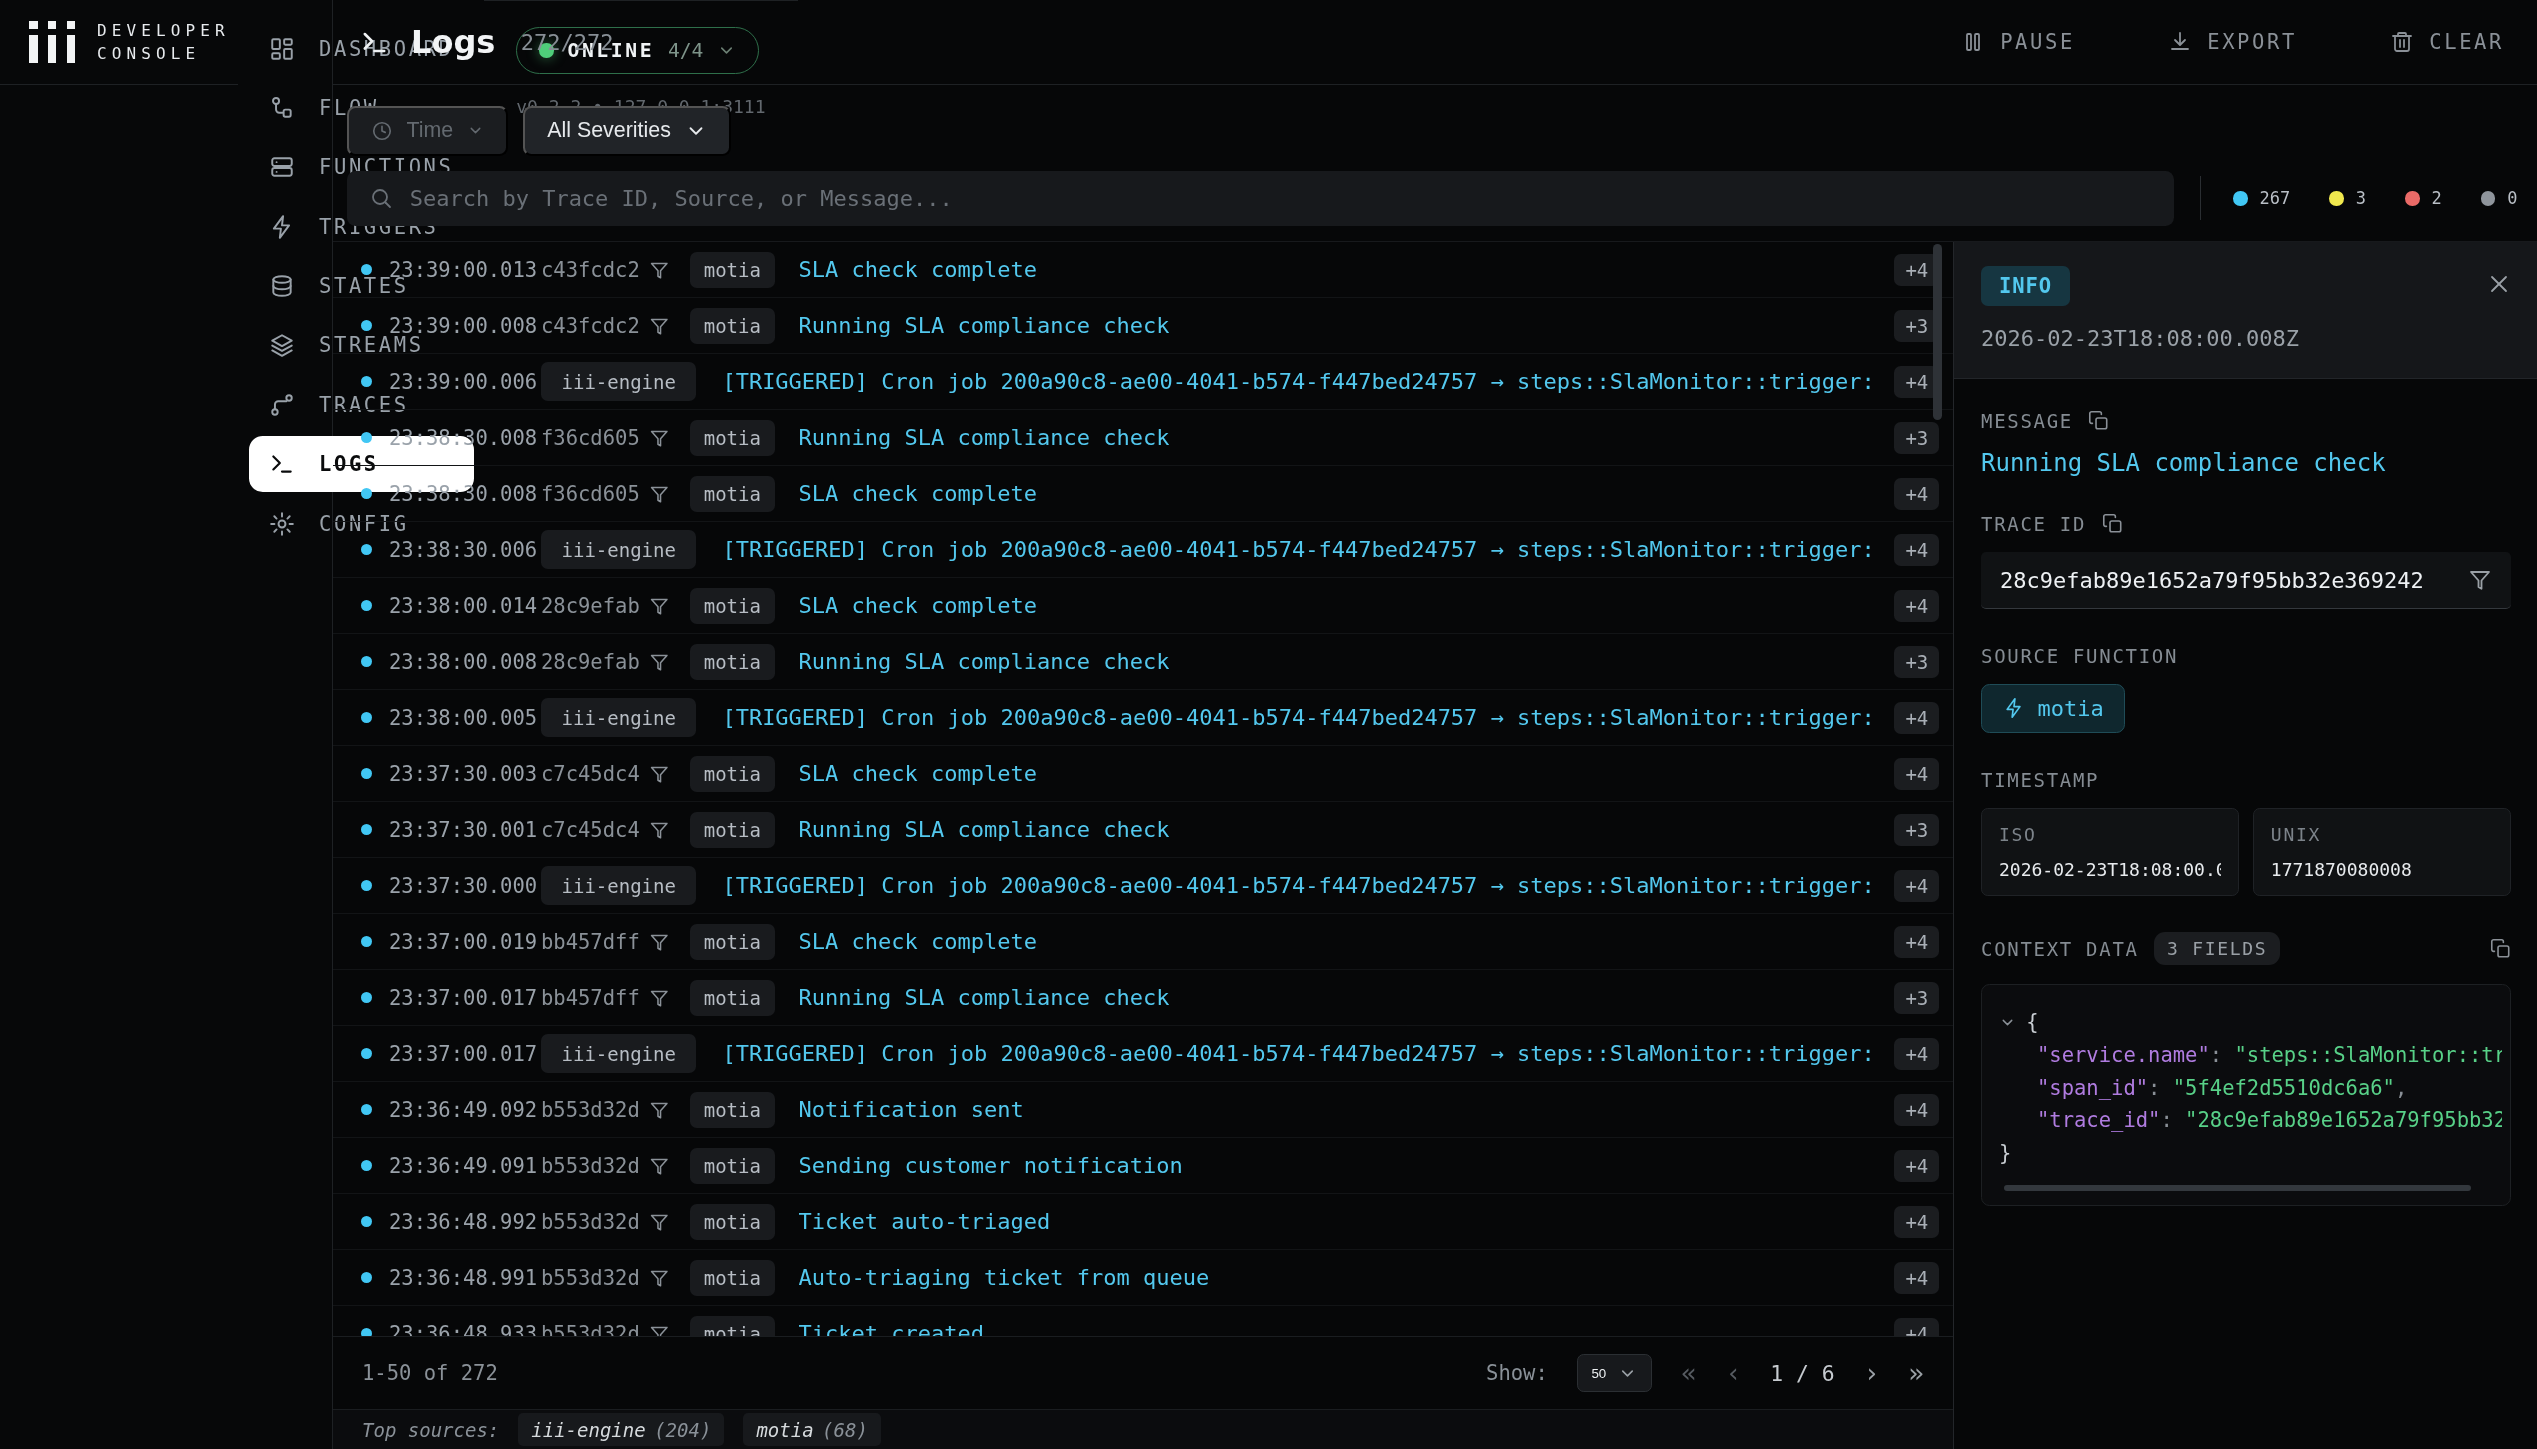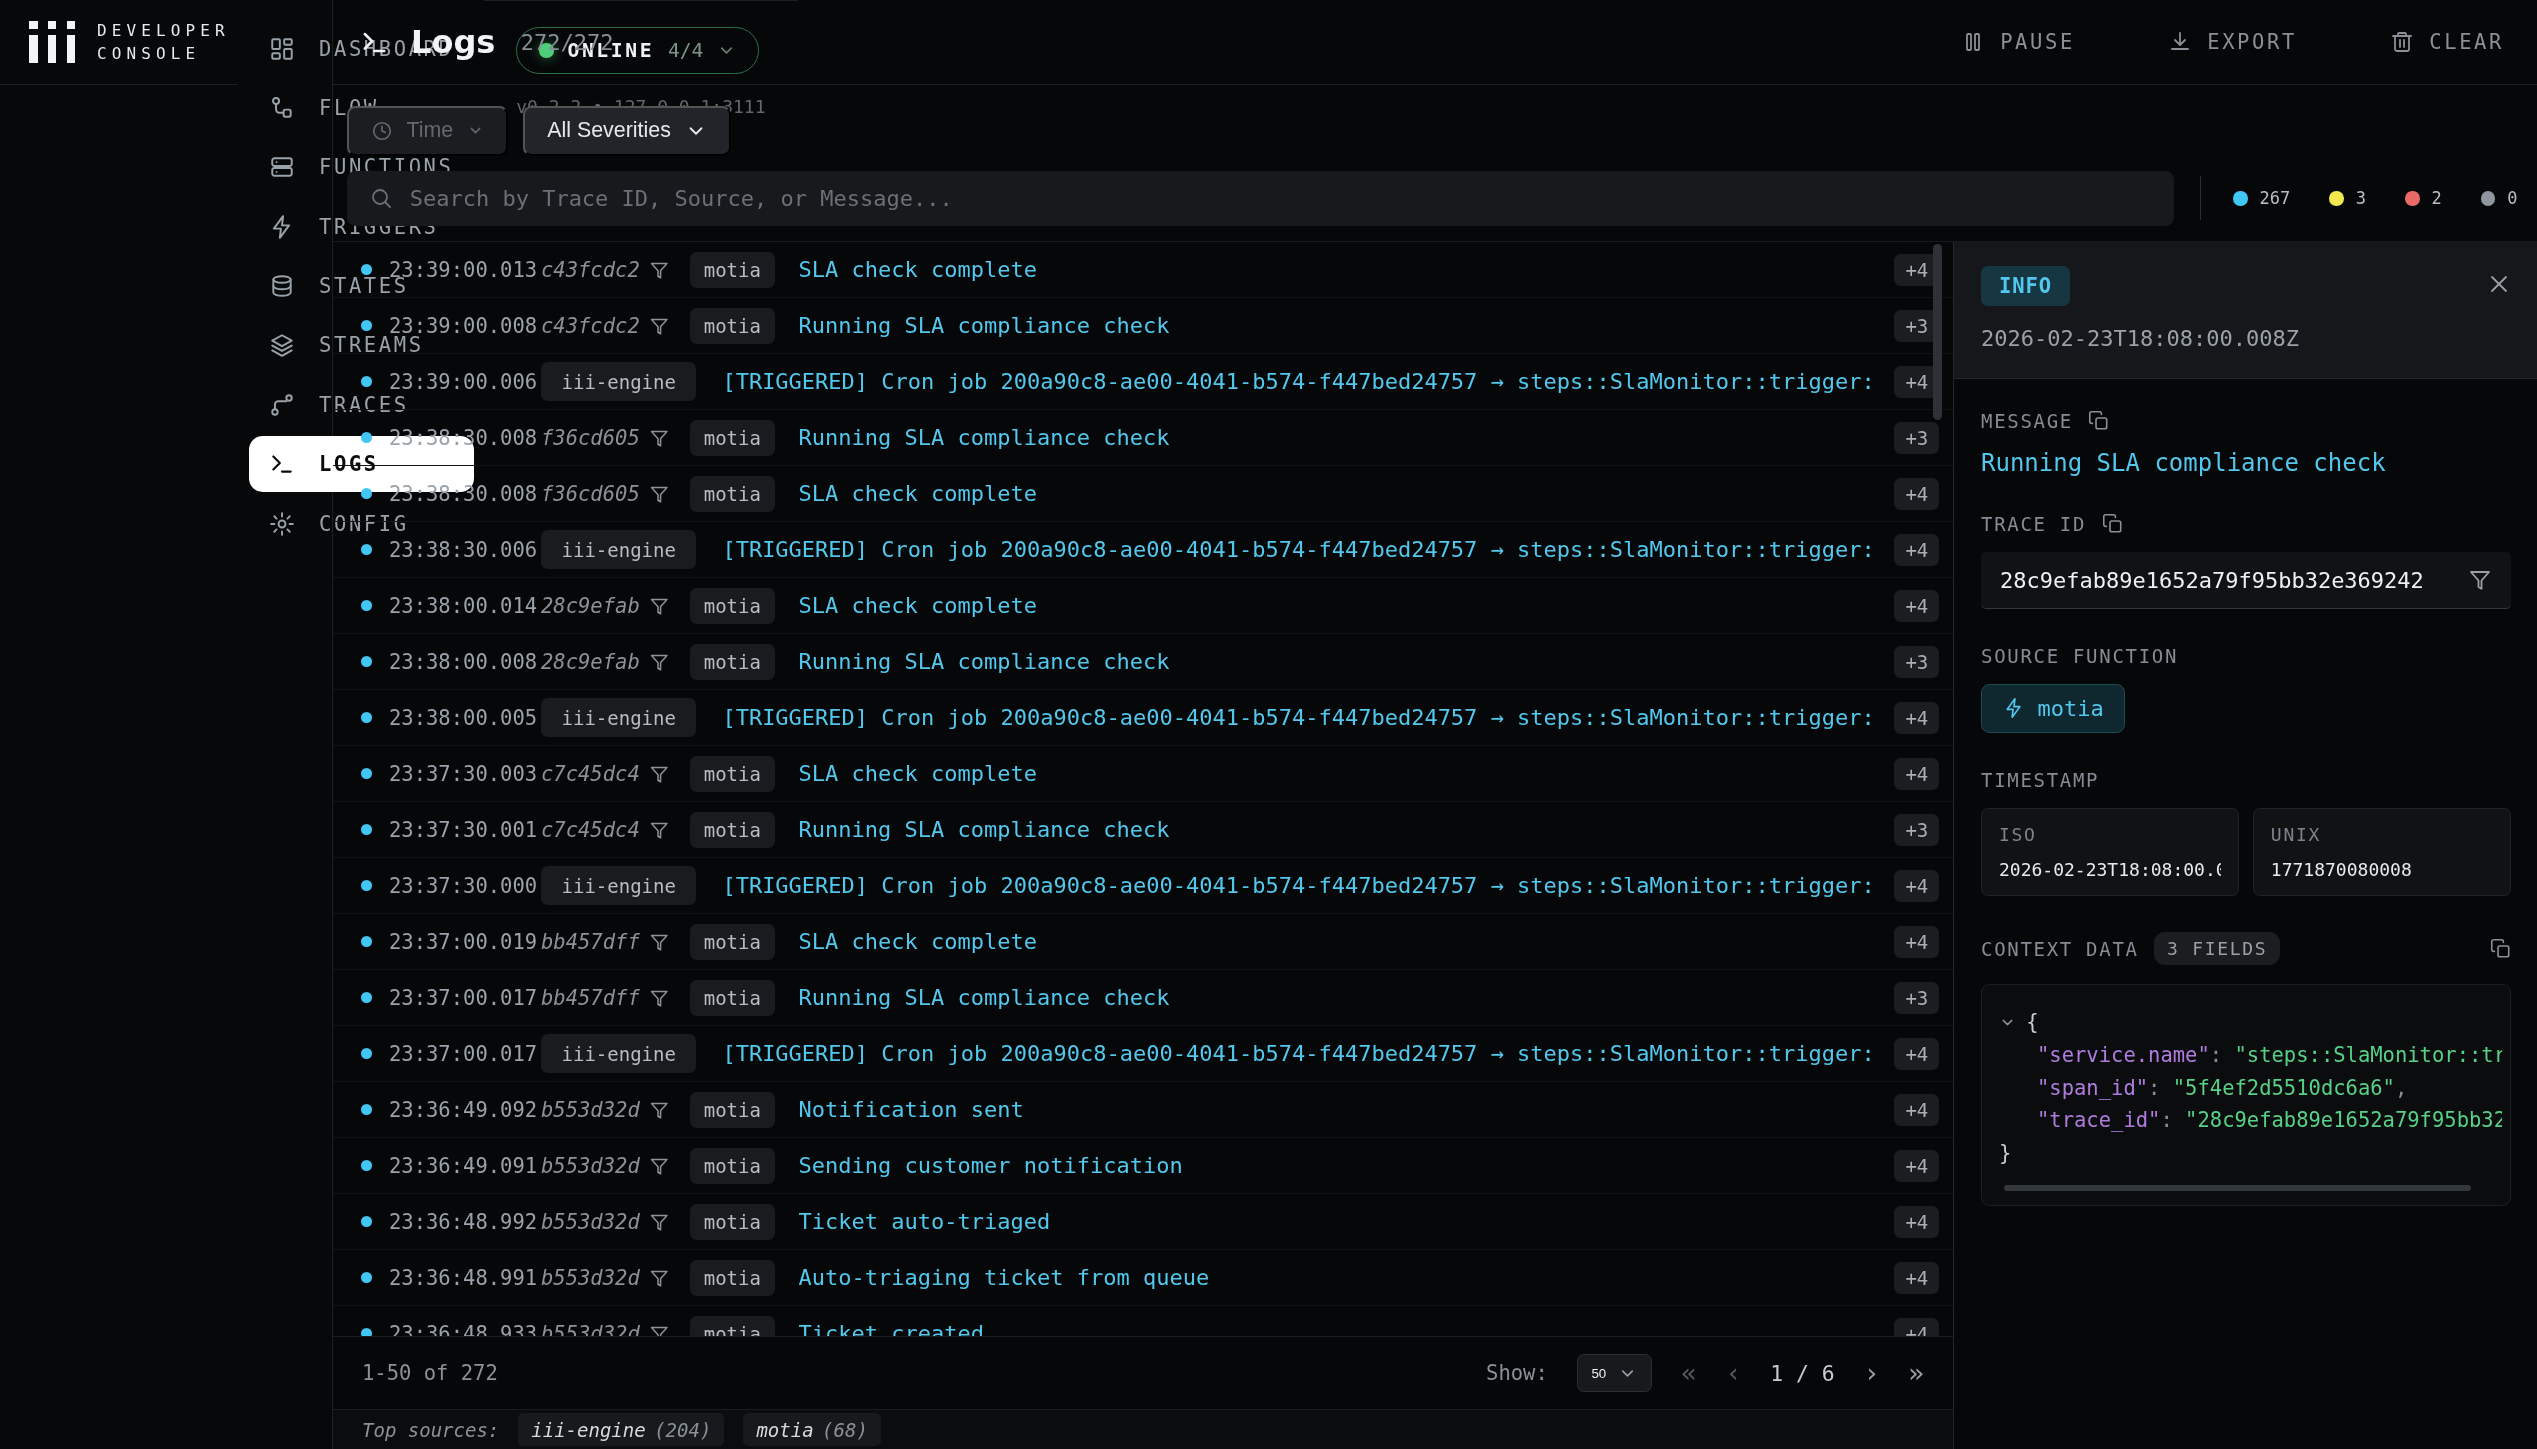--- a/index.html
+++ b/index.html
@@ -58,21 +58,21 @@
   .sc i { width:14.5px; height:14.5px; border-radius:50%; display:block; }
 
   .body { flex:1; display:flex; min-height:0; border-top:0.9px solid #17191c; }
 
   
   .log-area { flex:1; min-width:0; position:relative; display:flex; flex-direction:column; }
   .log-list { flex:1; overflow:hidden; }
   .log-row { height:56px; display:flex; align-items:center; padding:0 13.7px 0 28px; border-bottom:0.9px solid #121416; cursor:pointer; }
   .log-row .dot { width:11px; height:11px; border-radius:50%; background:var(--dot); margin-right:17px; flex:none; }
   .l-time { color:#9aa2aa; font-size:20.5px; width:152px; flex:none; }
-  .l-trace { color:#8a9198; font-size:20.5px; width:108px; flex:none;font-style:italic; }
+  .l-trace { color:#8a9198; font-size:20.5px; width:108px; flex:none; }
   .l-funnel { width:41px; flex:none; color:#8a9198; display:flex; align-items:center; }
   .l-funnel svg { width:20.5px; height:20.5px; }
   .l-src { background:#191b1e; color:#b7bdc4; font-size:19px; padding:6.8px 13.7px; border-radius:6.8px; margin-right:24px; flex:none; }
   .l-src.engine { padding:8.5px 20.5px; margin-right:26px; }
   .l-msg { color:var(--accent); font-size:22px; flex:1; white-space:nowrap; overflow:hidden; margin-right:19px; }
   .l-more { background:#1b1d20; color:#a9afb6; font-size:19px; padding:5.1px 11px; border-radius:6.8px; flex:none; }
   .scroll-thumb { position:absolute; right:11px; top:1.7px; width:9.4px; height:176px; background:#2e3237; border-radius:5.1px; }
 
   .pager { height:73px; flex:none; border-top:0.9px solid #1a1d20; display:flex; align-items:center; padding:0 29px; color:#8a9198; font-size:20.5px; }
   .pager-right { margin-left:auto; display:flex; align-items:center; gap:29px; }

